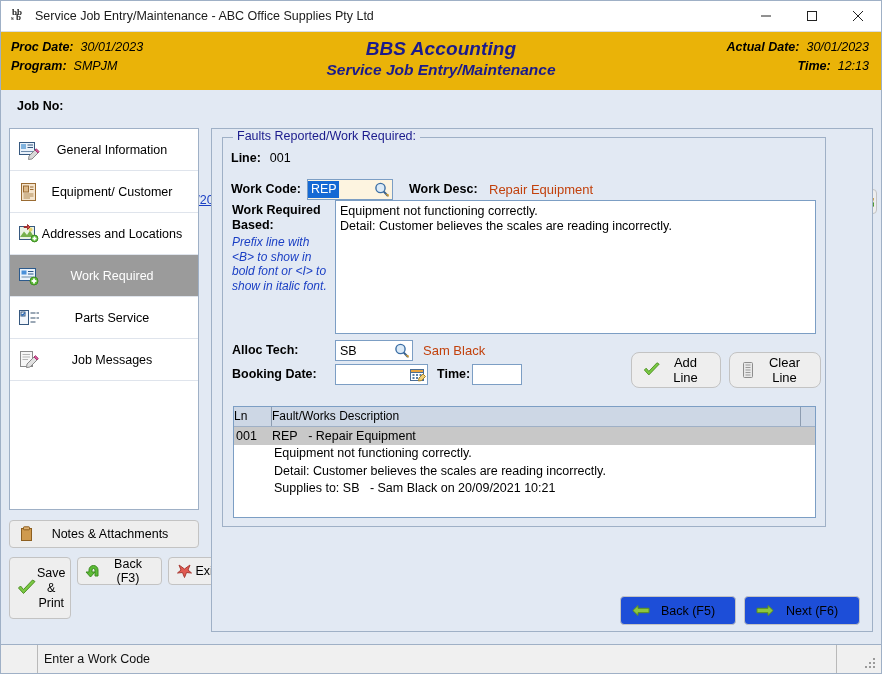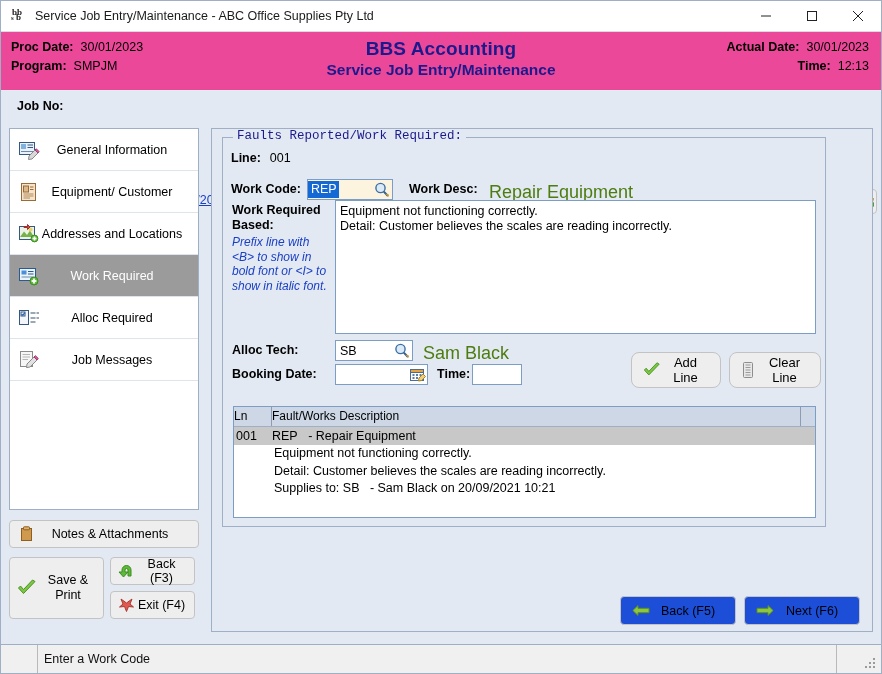--- a/index.html
+++ b/index.html
@@ -56,23 +56,24 @@
   .wc {
     width: 46px; height: 31px;
     display: flex; align-items: center; justify-content: center;
     font-size: 13px; color: #222;
   }
   .wc svg { display: block; }
 
   
   .header {
     height: 58px; min-height: 58px;
-    background: #ec4899;
+    background: #eab308;
     position: relative;
     box-sizing: border-box;
+    font-style: italic;
   }
   .hdr-left { position: absolute; left: 10px; top: 8px; }
   .hdr-row { display: flex; align-items: baseline; margin-bottom: 5px; white-space: nowrap; }
   .hdr-lbl { font-weight: bold; font-size: 12.5px; color: #000; }
   .hdr-val { font-size: 12.5px; color: #000; margin-left: 7px; }
   .hdr-center {
     position: absolute; left: 0; right: 0; top: 6px;
     text-align: center;
     color: #1a1a8c;
     pointer-events: none;
@@ -186,21 +187,21 @@
   .btm-row { margin-top: 9px; display: flex; gap: 6px; }
   .saveprint-btn {
     width: 95px; height: 62px;
     border: 1px solid #c3c3c3; border-radius: 4px;
     background: #eeeeee;
     display: flex; align-items: center;
     box-sizing: border-box; cursor: pointer;
   }
   .saveprint-btn .sp-ico { margin-left: 7px; width: 20px; height: 18px; flex:0 0 auto; }
   .saveprint-btn .sp-txt { flex:1; text-align:center; font-size: 12.5px; line-height: 15px; padding-right: 4px;}
-  .stack { display: flex; flex-direction: column; gap: 6px; }
+  .stack { display: flex; gap: 6px; }
   .mini-btn {
     width: 85px; height: 28px;
     border: 1px solid #c3c3c3; border-radius: 4px;
     background: #eeeeee;
     display: flex; align-items: center;
     box-sizing: border-box; cursor: pointer;
   }
   .mini-btn .mb-ico { margin-left: 7px; width: 17px; height: 16px; flex:0 0 auto; }
   .mini-btn .mb-txt { flex:1; text-align:center; font-size: 12.5px; padding-right: 6px; }
 
@@ -217,28 +218,28 @@
   .fieldset {
     position: absolute; left: 10px; top: 8px; right: 46px;
     height: 390px;
     border: 1px solid #9fb0c6;
     box-sizing: border-box;
   }
   .legend {
     position: absolute; left: 10px; top: -9px;
     background: #e2e9f3;
     padding: 0 4px;
-    font-size: 12.5px; color: #1a1a8c; font-family: Liberation Mono, monospace;
+    font-size: 12.5px; color: #1a1a8c;
   }
   .line-row { position: absolute; left: 8px; top: 13px; font-size: 12.5px; }
   .line-row b { font-weight: bold; }
   .line-row span { margin-left: 9px; }
 
   .frm-lbl { position: absolute; font-weight: bold; font-size: 12.5px; color: #000; }
-  .frm-val { position: absolute; font-size: 18px; color: #4d7c0f; }
+  .frm-val { position: absolute; font-size: 13px; color: #c2410c; }
 
   #workcode-field {
     position: absolute; left: 84px; top: 41px;
     width: 86px; background: #fdf4e0; border: 1px solid #7c9ec4;
   }
   #workcode-field .sel {
     background: #1569d4; color: #fff;
     padding: 0 2px 0 3px;
     font-size: 12.5px; line-height: 17px;
     height: 17px; display: inline-block;
@@ -529,21 +530,21 @@
               <rect x="1.5" y="2.5" width="9" height="14" fill="#f2f6fb" stroke="#36587f"></rect>
               <rect x="3" y="4" width="4" height="4" fill="#fff" stroke="#36587f"></rect>
               <path d="M3.5 6 L4.8 7.3 L7 4.6" fill="none" stroke="#2c6ab5" stroke-width="1.4"></path>
               <rect x="12.5" y="4" width="5" height="2" fill="#9aa7b5"></rect>
               <rect x="18.5" y="4" width="2.5" height="2" fill="#9aa7b5"></rect>
               <rect x="12.5" y="9" width="5" height="2" fill="#9aa7b5"></rect>
               <rect x="18.5" y="9" width="2.5" height="2" fill="#9aa7b5"></rect>
               <rect x="12.5" y="13" width="5" height="2" fill="#9aa7b5"></rect>
             </svg>
           </span>
-          <span class="nav-lbl">Alloc Required</span>
+          <span class="nav-lbl">Parts Service</span>
         </div>
 
         <div class="nav-item">
           <span class="nav-ico">
             <svg width="22" height="20" viewBox="0 0 22 20">
               <rect x="2.5" y="1.5" width="12" height="15" fill="#f6f6f6" stroke="#8a8a8a"></rect>
               <line x1="4.5" y1="4.5" x2="12" y2="4.5" stroke="#b5b5b5"></line>
               <line x1="4.5" y1="7" x2="12" y2="7" stroke="#b5b5b5"></line>
               <line x1="4.5" y1="9.5" x2="10" y2="9.5" stroke="#b5b5b5"></line>
               <path d="M9 14 L16 7 L19 10 L12 17 L8.5 17.6 Z" fill="#e2e2e2" stroke="#8a8a8a"></path>

